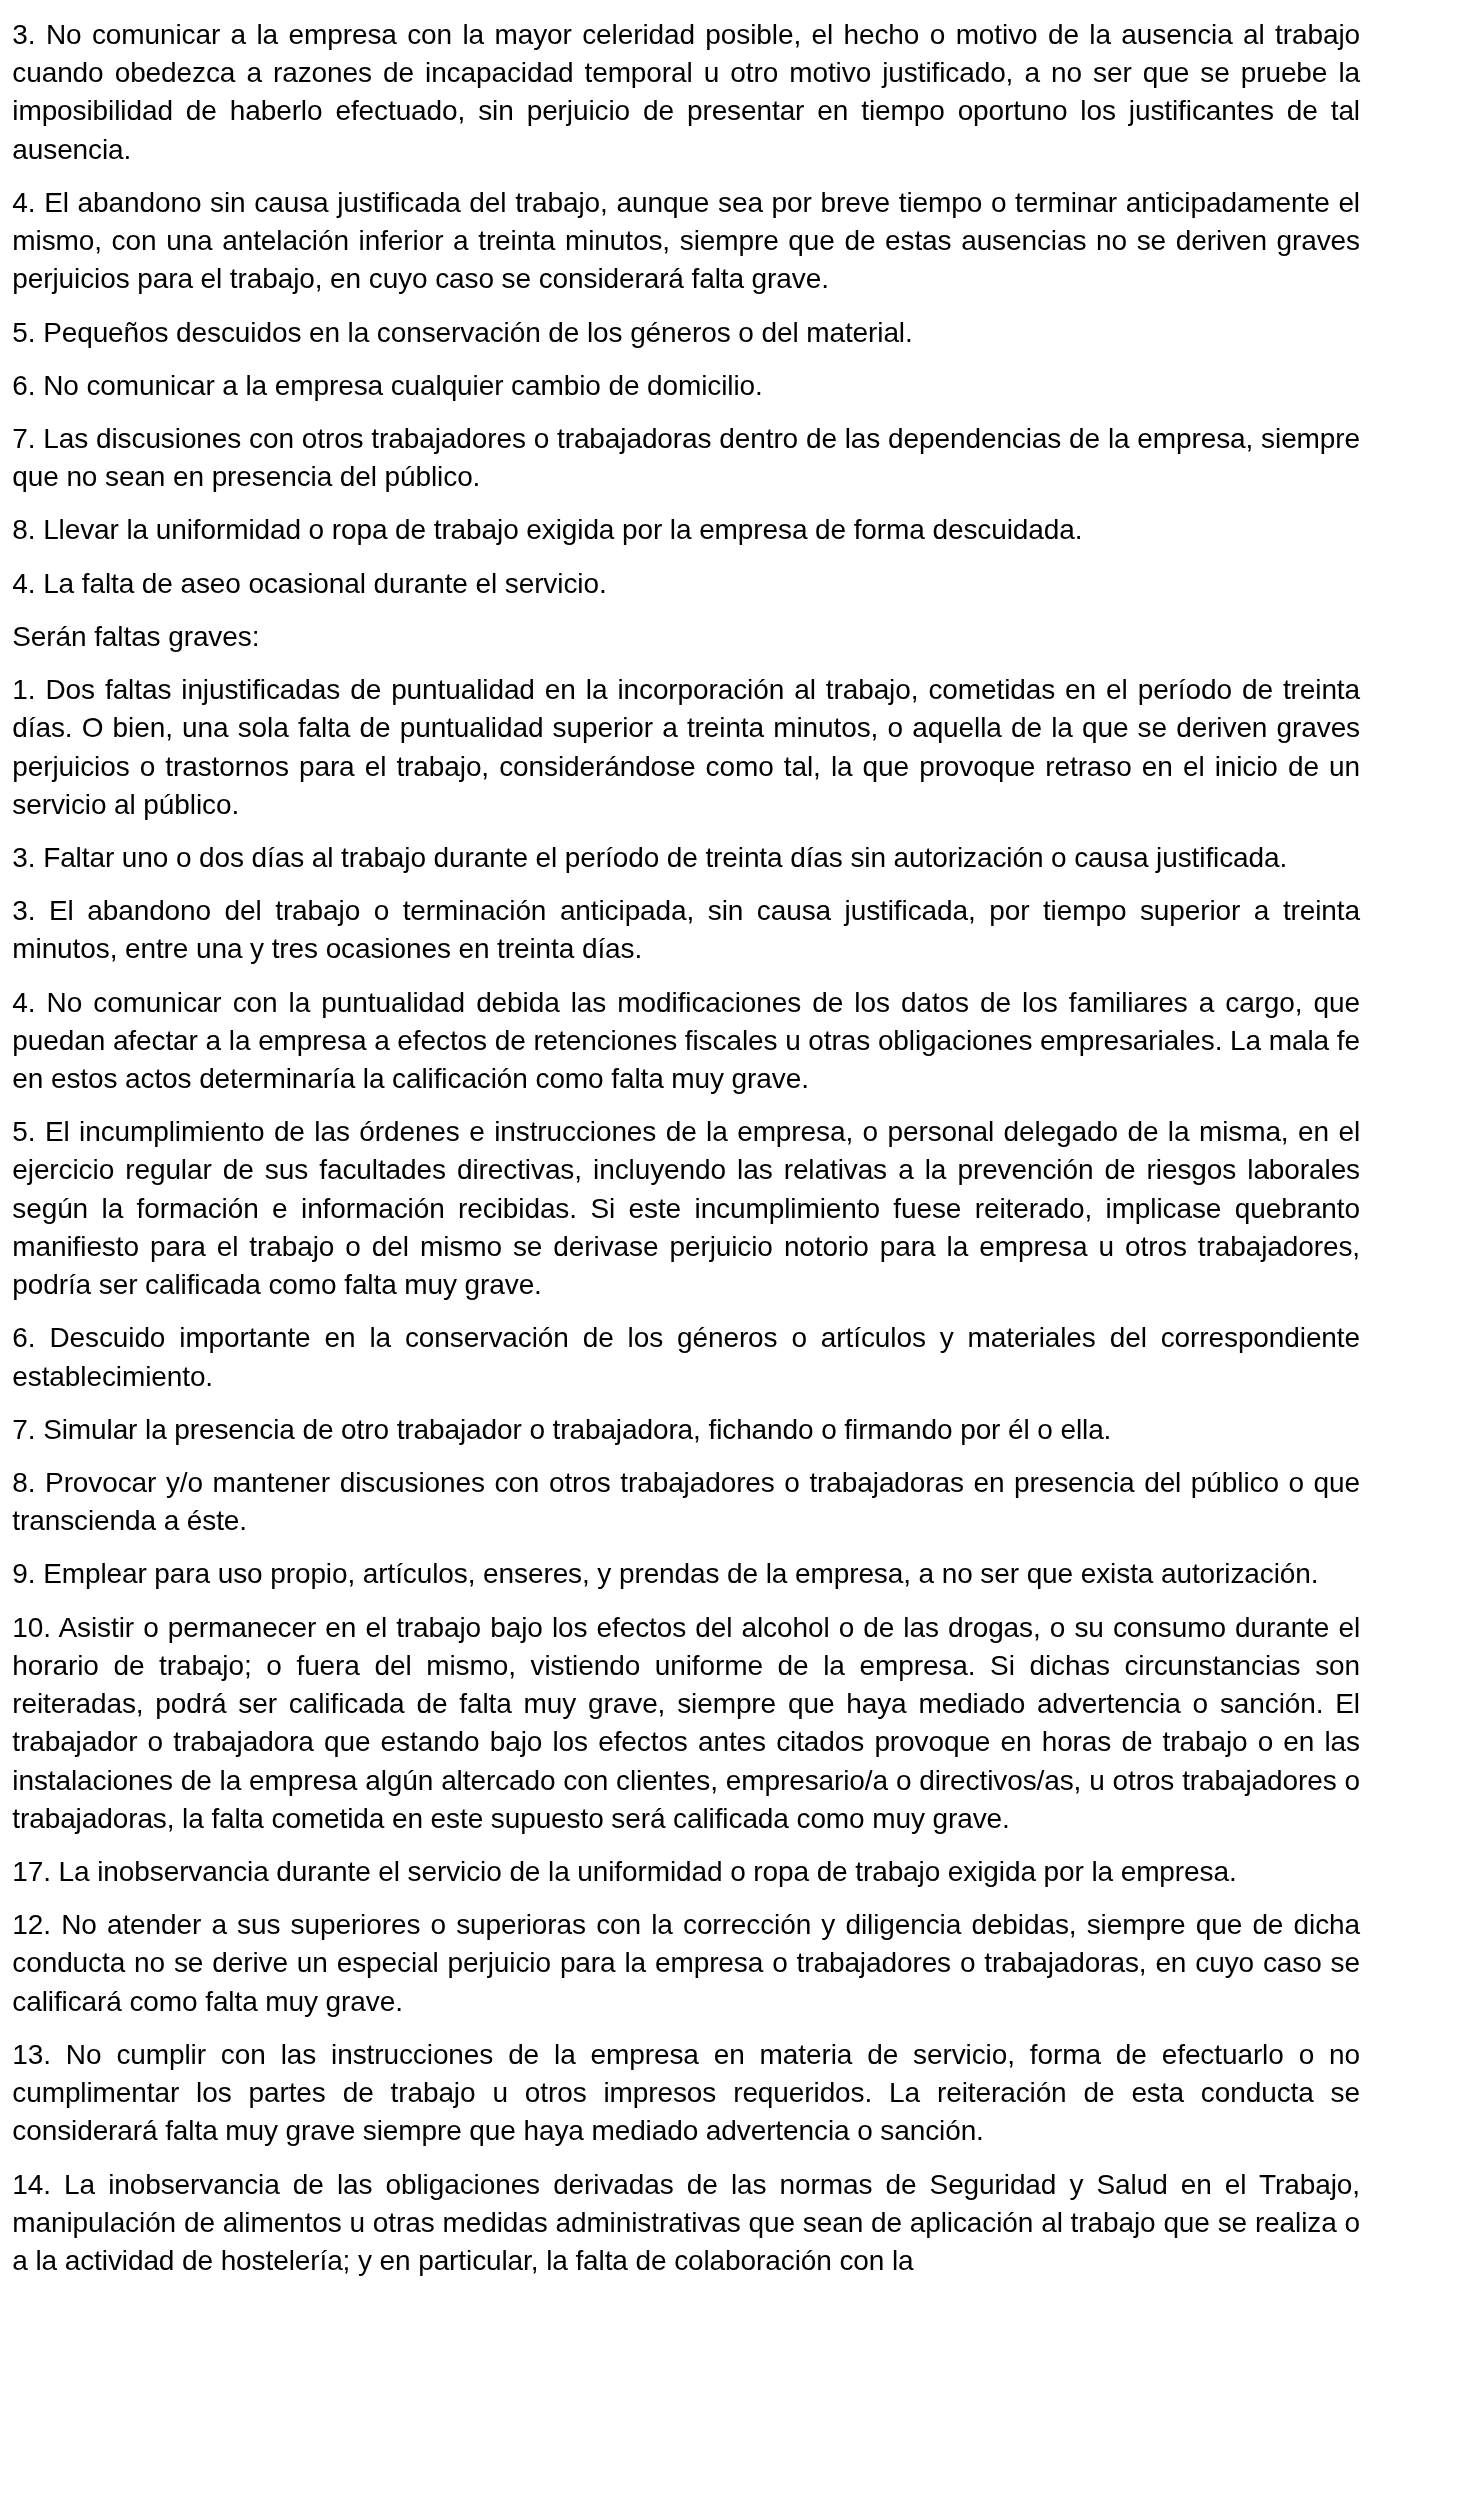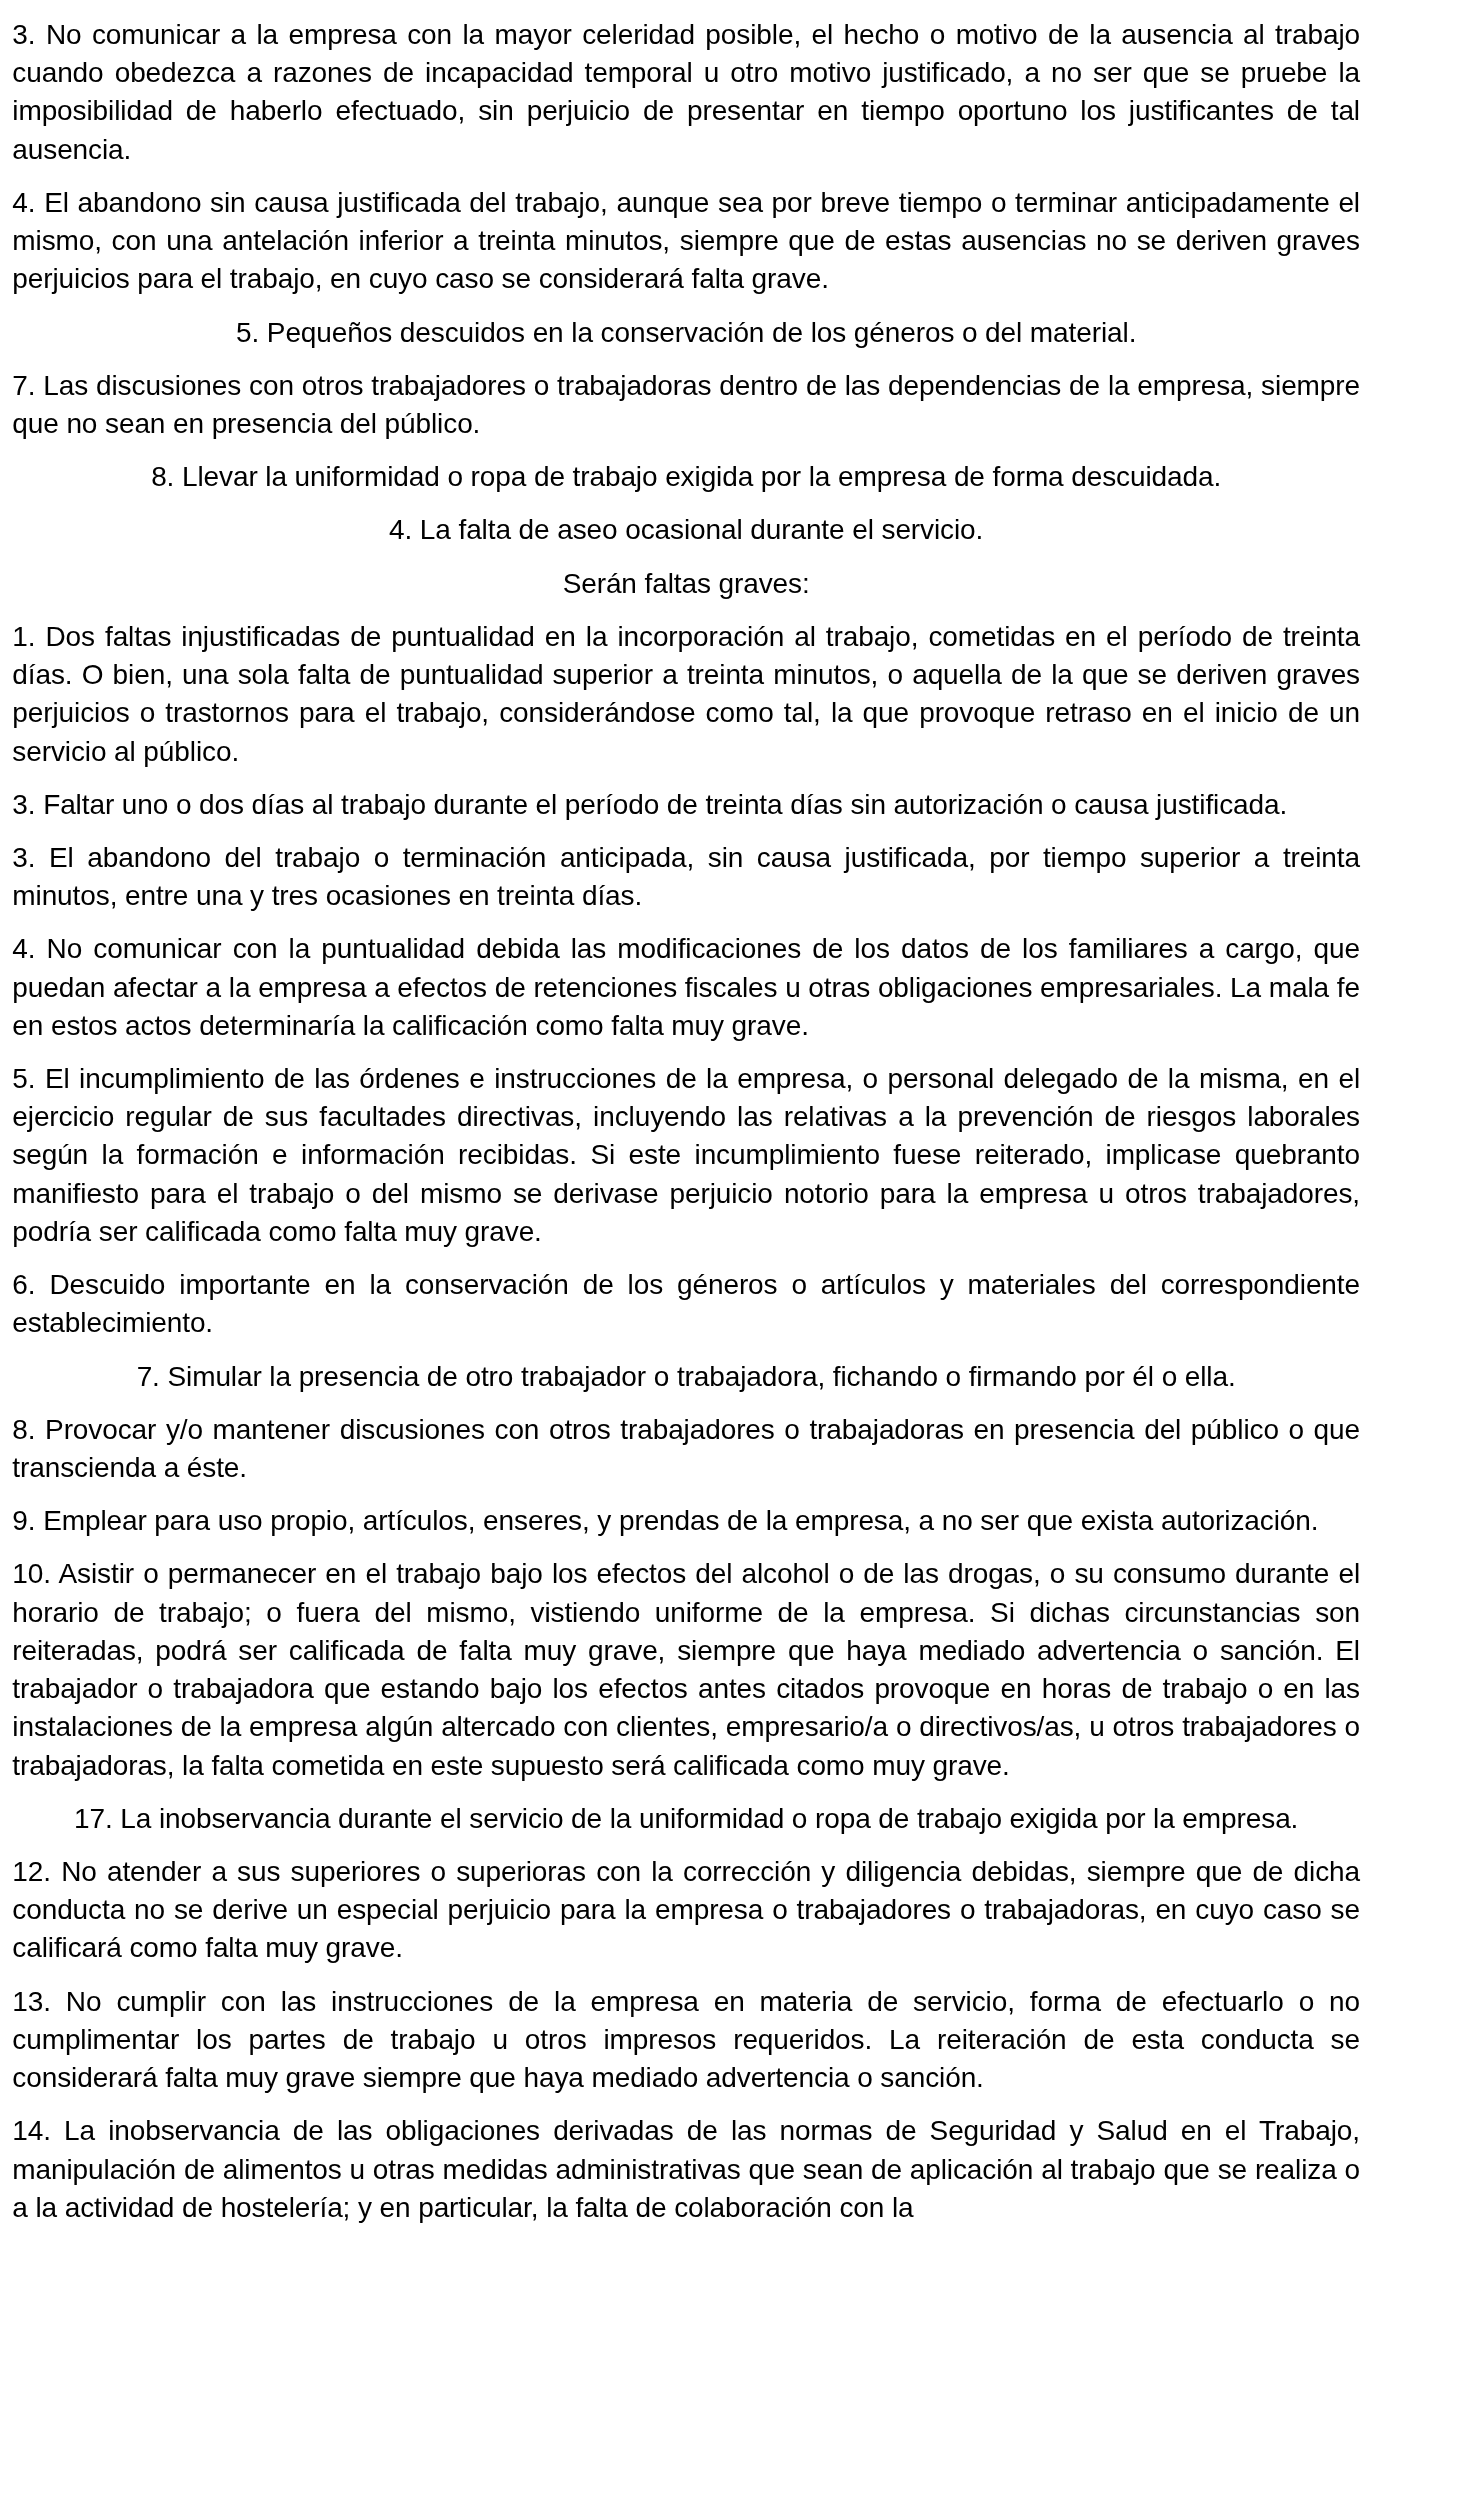--- a/index.html
+++ b/index.html
@@ -31,31 +31,32 @@
     text-justify: inter-word;
     letter-spacing: -0.1px;
     word-spacing: 0px;
     hyphens: none;
   }
   p.para.last {
     margin-bottom: 0;
   }
   
   p.para.single {
-    text-align: center;
+    text-align: left;
   }
 </style>
 </head>
 <body>
 
 <div class="page">
   <div class="doc" id="doc-body">
       <p class="para">3. No comunicar a la empresa con la mayor celeridad posible, el hecho o motivo de la ausencia al trabajo cuando obedezca a razones de incapacidad temporal u otro motivo justificado, a no ser que se pruebe la imposibilidad de haberlo efectuado, sin perjuicio de presentar en tiempo oportuno los justificantes de tal ausencia.</p>
       <p class="para">4. El abandono sin causa justificada del trabajo, aunque sea por breve tiempo o terminar anticipadamente el mismo, con una antelación inferior a treinta minutos, siempre que de estas ausencias no se deriven graves perjuicios para el trabajo, en cuyo caso se considerará falta grave.</p>
       <p class="para single">5. Pequeños descuidos en la conservación de los géneros o del material.</p>
+      <p class="para single">6. No comunicar a la empresa cualquier cambio de domicilio.</p>
       <p class="para">7. Las discusiones con otros trabajadores o trabajadoras dentro de las dependencias de la empresa, siempre que no sean en presencia del público.</p>
       <p class="para single">8. Llevar la uniformidad o ropa de trabajo exigida por la empresa de forma descuidada.</p>
       <p class="para single">4. La falta de aseo ocasional durante el servicio.</p>
       <p class="para single">Serán faltas graves:</p>
       <p class="para">1. Dos faltas injustificadas de puntualidad en la incorporación al trabajo, cometidas en el período de treinta días. O bien, una sola falta de puntualidad superior a treinta minutos, o aquella de la que se deriven graves perjuicios o trastornos para el trabajo, considerándose como tal, la que provoque retraso en el inicio de un servicio al público.</p>
       <p class="para">3. Faltar uno o dos días al trabajo durante el período de treinta días sin autorización o causa justificada.</p>
       <p class="para">3. El abandono del trabajo o terminación anticipada, sin causa justificada, por tiempo superior a treinta minutos, entre una y tres ocasiones en treinta días.</p>
       <p class="para">4. No comunicar con la puntualidad debida las modificaciones de los datos de los familiares a cargo, que puedan afectar a la empresa a efectos de retenciones fiscales u otras obligaciones empresariales. La mala fe en estos actos determinaría la calificación como falta muy grave.</p>
       <p class="para">5. El incumplimiento de las órdenes e instrucciones de la empresa, o personal delegado de la misma, en el ejercicio regular de sus facultades directivas, incluyendo las relativas a la prevención de riesgos laborales según la formación e información recibidas. Si este incumplimiento fuese reiterado, implicase quebranto manifiesto para el trabajo o del mismo se derivase perjuicio notorio para la empresa u otros trabajadores, podría ser calificada como falta muy grave.</p>
       <p class="para">6. Descuido importante en la conservación de los géneros o artículos y materiales del correspondiente establecimiento.</p>

